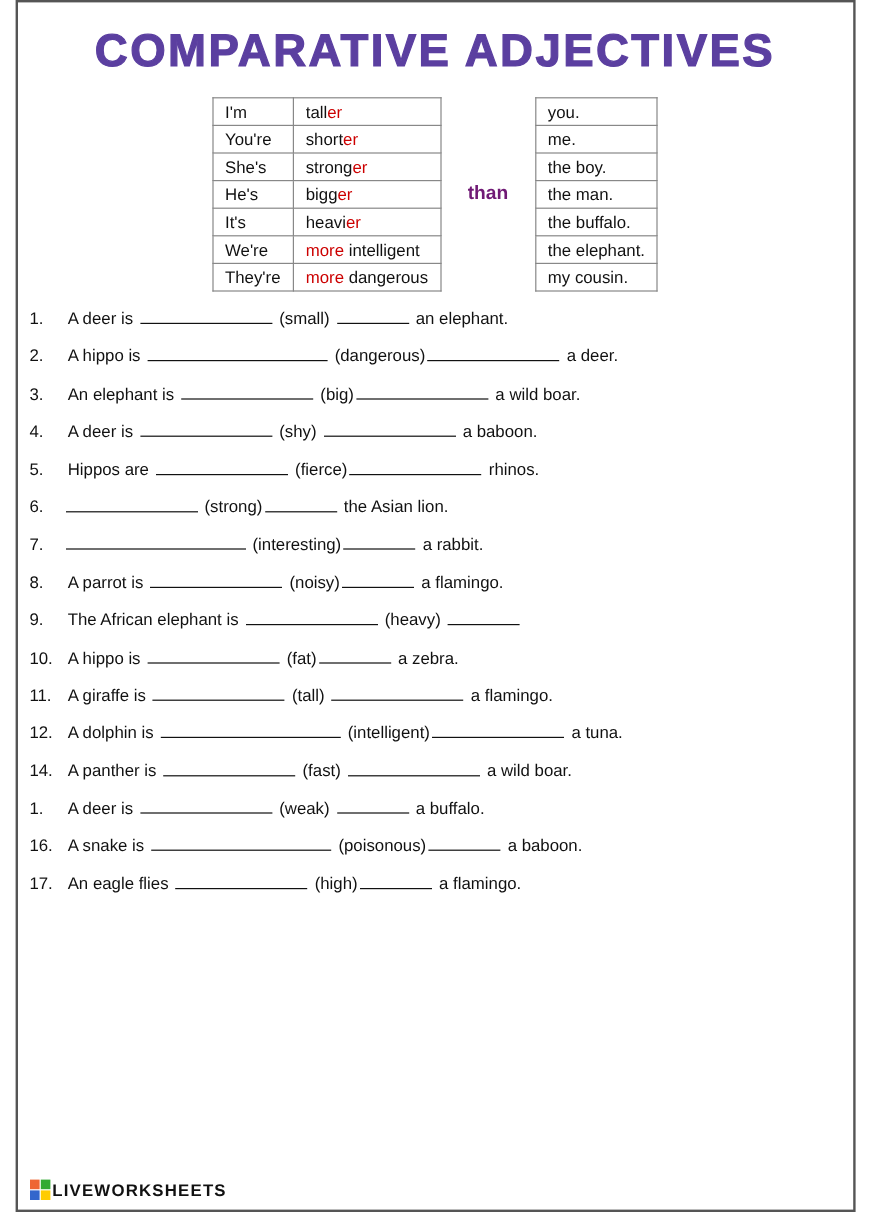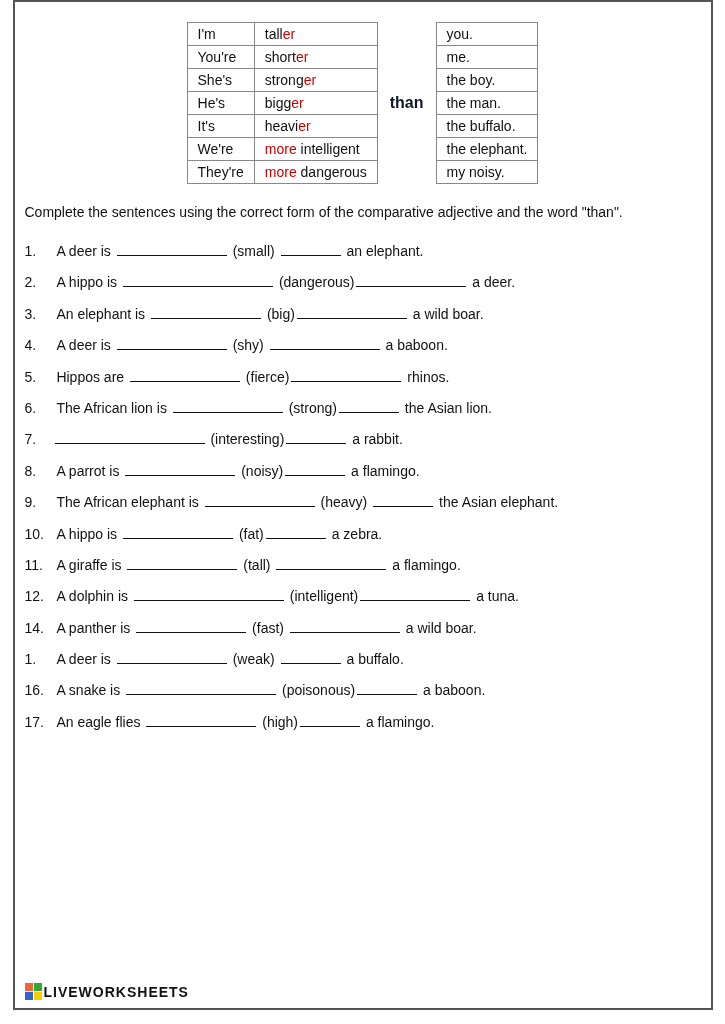--- a/index.html
+++ b/index.html
@@ -26,38 +26,38 @@
       color: #5b3fa0;
       letter-spacing: 2px;
       text-transform: uppercase;
       font-family: Arial Black, Arial, sans-serif;
       margin-bottom: 16px;
       -webkit-text-stroke: 1px #5b3fa0;
     }
     .grammar-table-wrapper {
       display: flex;
       justify-content: center;
-      margin-bottom: 18px;
+      margin-bottom: 8px;
     }
     .grammar-table {
       border-collapse: collapse;
       font-size: 14px;
     }
     .grammar-table td {
       border: 1px solid #888;
       padding: 3px 10px;
       vertical-align: middle;
     }
     .grammar-table .no-border {
       border: none;
       text-align: center;
       font-weight: bold;
-      color: #0f172a;
+      color: #701a75;
       font-size: 16px;
-      padding: 0 12px;
+      padding: 0 22px;
     }
     .red { color: #cc0000; text-align: right; }
     .instructions {
       font-size: 14px;
       margin-bottom: 14px;
       line-height: 1.5;
     }
     .exercises {
       font-size: 14px;
       line-height: 2.1;
@@ -110,20 +110,21 @@
       font-size: 14px;
       letter-spacing: 1px;
       color: #111;
       font-family: Arial Black, Arial, sans-serif;
     }
   </style>
 </head>
 <body>
 
 <div class="page">
+  <div class="title">COMPARATIVE ADJECTIVES</div>
 
   <div class="grammar-table-wrapper">
     <table class="grammar-table">
       <tbody>
         <tr>
           <td>I'm</td>
           <td>tall<span class="red">er</span></td>
           <td class="no-border" rowspan="7">than</td>
           <td>you.</td>
         </tr>
@@ -148,27 +149,26 @@
           <td>the buffalo.</td>
         </tr>
         <tr>
           <td>We're</td>
           <td><span class="red">more</span> intelligent</td>
           <td>the elephant.</td>
         </tr>
         <tr>
           <td>They're</td>
           <td><span class="red">more</span> dangerous</td>
-          <td>my noisy.</td>
+          <td>my cousin.</td>
         </tr>
       </tbody>
     </table>
   </div>
 
-  <div class="instructions">Complete the sentences using the correct form of the comparative adjective and the word "than".</div>
 
   <div class="exercises">
 
     <div class="ex-item">
       <span class="num">1.</span>
       <span>&nbsp;A deer is&nbsp;</span>
       <span class="blank blank-md"></span>
       <span>&nbsp;(small)&nbsp;</span>
       <span class="blank blank-sm"></span>
       <span>&nbsp;an elephant.</span>
@@ -205,21 +205,20 @@
       <span class="num">5.</span>
       <span>&nbsp;Hippos are&nbsp;</span>
       <span class="blank blank-md"></span>
       <span>&nbsp;(fierce)</span>
       <span class="blank blank-md"></span>
       <span>&nbsp;rhinos.</span>
     </div>
 
     <div class="ex-item">
       <span class="num">6.</span>
-      <span>&nbsp;The African lion is&nbsp;</span>
       <span class="blank blank-md"></span>
       <span>&nbsp;(strong)</span>
       <span class="blank blank-sm"></span>
       <span>&nbsp;the Asian lion.</span>
     </div>
 
     <div class="ex-item">
       <span class="num">7.</span>
       <span class="blank blank-lg"></span>
       <span>&nbsp;(interesting)</span>
@@ -235,21 +234,20 @@
       <span class="blank blank-sm"></span>
       <span>&nbsp;a flamingo.</span>
     </div>
 
     <div class="ex-item">
       <span class="num">9.</span>
       <span>&nbsp;The African elephant is&nbsp;</span>
       <span class="blank blank-md"></span>
       <span>&nbsp;(heavy)&nbsp;</span>
       <span class="blank blank-sm"></span>
-      <span>&nbsp;the Asian elephant.</span>
     </div>
 
     <div class="ex-item">
       <span class="num">10.</span>
       <span>&nbsp;A hippo is&nbsp;</span>
       <span class="blank blank-md"></span>
       <span>&nbsp;(fat)</span>
       <span class="blank blank-sm"></span>
       <span>&nbsp;a zebra.</span>
     </div>

